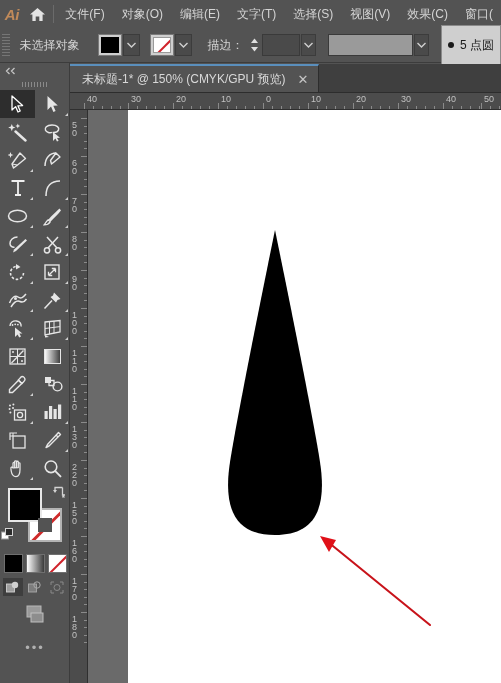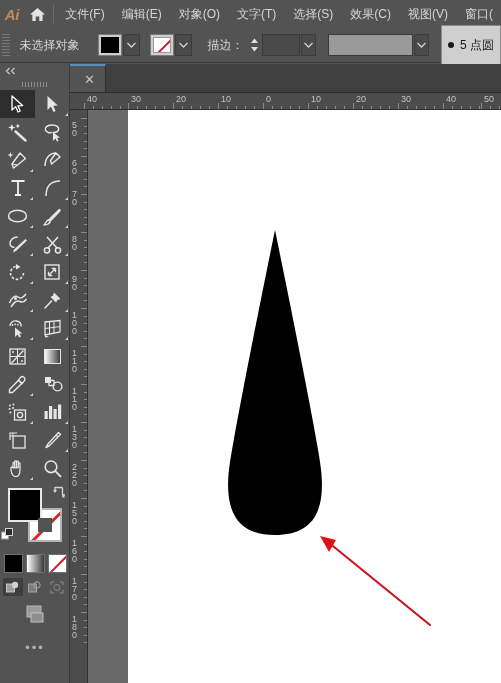--- a/index.html
+++ b/index.html
@@ -256,26 +256,26 @@
   <div class="menubar">
     <div class="ai-logo">Ai</div>
     <div class="home-icon">
       <svg width="17" height="15" viewBox="0 0 17 15">
         <path d="M8.5 1 L16 7.5 L13.6 7.5 L13.6 14 L10.3 14 L10.3 9.6 L6.7 9.6 L6.7 14 L3.4 14 L3.4 7.5 L1 7.5 Z" fill="#e3e3e3"></path>
       </svg>
     </div>
     <div class="menu-sep"></div>
     <div class="menu-items">
       <div class="menu-item">文件(F)</div>
+      <div class="menu-item">对象(O)</div>
       <div class="menu-item">编辑(E)</div>
-      <div class="menu-item">对象(O)</div>
       <div class="menu-item">文字(T)</div>
       <div class="menu-item">选择(S)</div>
+      <div class="menu-item">视图(V)</div>
       <div class="menu-item">效果(C)</div>
-      <div class="menu-item">视图(V)</div>
       <div class="menu-item">窗口(</div>
     </div>
   </div>
 
   <div class="controlbar">
     <div class="grip"></div>
     <div class="sel-label">未选择对象</div>
 
     <div class="swatch-group">
       <div class="swatch-box">
@@ -322,20 +322,21 @@
     </div>
 
     <div class="profile-box">
       <div class="profile-dot"></div>
       <div class="profile-text">5 点圆</div>
     </div>
   </div>
 
   <div class="tabbar">
     <div class="doctab">
+      <span class="doctab-title">未标题-1* @ 150% (CMYK/GPU 预览)</span>
       <span class="doctab-close">✕</span>
     </div>
   </div>
 
   <div class="ruler-corner"></div>
   <div class="ruler-h" id="rulerH">
       <div class="rh-tick" style="left: 14px; height: 6px;"></div>
       <div class="rh-label" style="left: 17px;">40</div>
       <div class="rh-tick" style="left: 23px; height: 3px;"></div>
       <div class="rh-tick" style="left: 32px; height: 3px;"></div>
@@ -401,21 +402,21 @@
       <div class="rv-tick" style="top: 23.2px; width: 3px;"></div>
       <div class="rv-tick" style="top: 30.8px; width: 3px;"></div>
       <div class="rv-tick" style="top: 38.4px; width: 3px;"></div>
       <div class="rv-tick" style="top: 46px; width: 6px;"></div>
       <div class="rv-label" style="top: 49px;">60</div>
       <div class="rv-tick" style="top: 53.6px; width: 3px;"></div>
       <div class="rv-tick" style="top: 61.2px; width: 3px;"></div>
       <div class="rv-tick" style="top: 68.8px; width: 3px;"></div>
       <div class="rv-tick" style="top: 76.4px; width: 3px;"></div>
       <div class="rv-tick" style="top: 84px; width: 6px;"></div>
-      <div class="rv-label" style="top: 80px;">70</div>
+      <div class="rv-label" style="top: 87px;">70</div>
       <div class="rv-tick" style="top: 91.6px; width: 3px;"></div>
       <div class="rv-tick" style="top: 99.2px; width: 3px;"></div>
       <div class="rv-tick" style="top: 106.8px; width: 3px;"></div>
       <div class="rv-tick" style="top: 114.4px; width: 3px;"></div>
       <div class="rv-tick" style="top: 122px; width: 6px;"></div>
       <div class="rv-label" style="top: 125px;">80</div>
       <div class="rv-tick" style="top: 129.6px; width: 3px;"></div>
       <div class="rv-tick" style="top: 137.2px; width: 3px;"></div>
       <div class="rv-tick" style="top: 144.8px; width: 3px;"></div>
       <div class="rv-tick" style="top: 152.4px; width: 3px;"></div>

